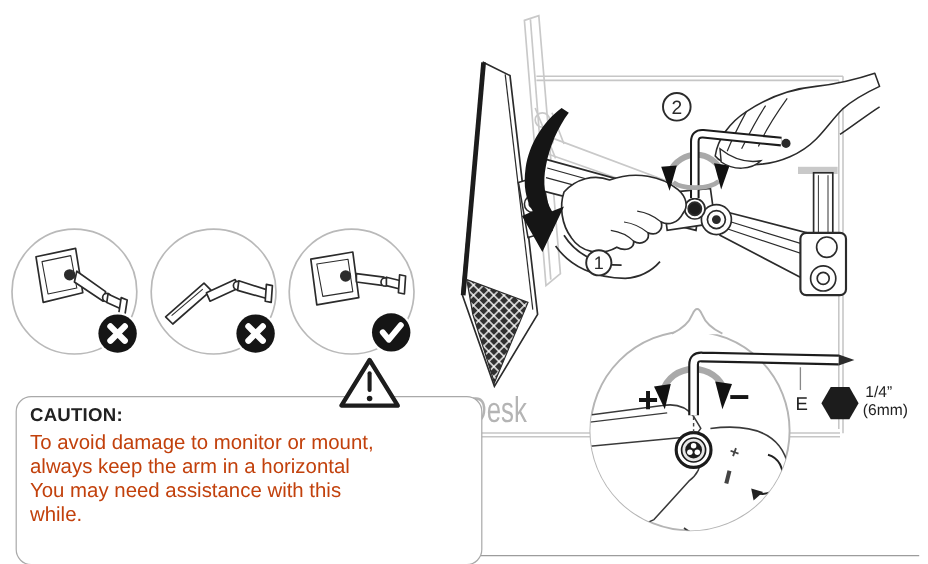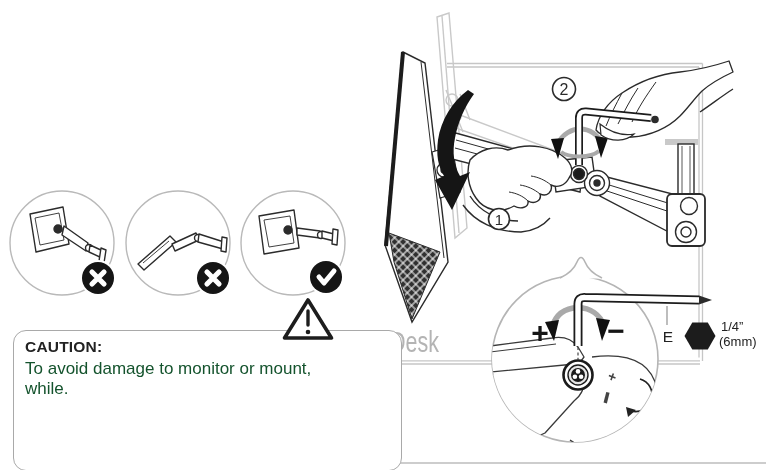--- a/index.html
+++ b/index.html
@@ -3,21 +3,21 @@
 <meta charset="utf-8">
 <style>
   html,body{margin:0;padding:0;background:#ffffff;}
   #page{position:relative;width:773px;height:470px;background:#fff;overflow:hidden;
         font-family:"Liberation Sans","DejaVu Sans",sans-serif;}
   #art{position:absolute;left:0;top:0;z-index:1;}
   #caution-box{position:absolute;left:13px;top:318px;width:368px;height:132px;
 ter   box-sizing:border-box;border:1.6px solid #a9a9a9;border-radius:13px;
        background:#fff;z-index:2;padding:7px 8px 0 11px;margin-top:12px;}
   #caution-box .title{font-size:15.5px;font-weight:bold;color:#222;letter-spacing:.2px;margin-bottom:3px;}
-  #caution-box .line{font-size:17px;line-height:20px;color:#14532d;}
+  #caution-box .line{font-size:17px;line-height:20px;color:#c2410c;}
   #warning-tri{position:absolute;left:279px;top:294px;z-index:3;}
   svg text{font-family:"Liberation Sans","DejaVu Sans",sans-serif;}
 </style>
 </head>
 <body>
 
 <div id="page">
 
 <svg id="art" width="773" height="470" viewBox="0 0 773 470">
   <defs>
@@ -243,20 +243,22 @@
       </g>
     </g>
   </g>
 
   <line x1="18" y1="463" x2="766" y2="463" stroke="#9c9c9c" stroke-width="1.2"></line>
 </svg>
 
 <div id="caution-box">
   <div class="title">CAUTION:</div>
   <div class="line">To avoid damage to monitor or mount,</div>
+  <div class="line">always keep the arm in a horizontal</div>
+  <div class="line">You may need assistance with this</div>
   <div class="line">while.</div>
 </div>
 
 <svg id="warning-tri" width="58" height="50" viewBox="0 0 58 50">
   <path d="M29,6 L52.5,44 L5.5,44 Z" fill="#ffffff" stroke="#1d1d1d" stroke-width="3.6" stroke-linejoin="round"></path>
   <path d="M29,17 L29,31" stroke="#1d1d1d" stroke-width="3.4" stroke-linecap="round"></path>
   <circle cx="29" cy="38" r="2.3" fill="#1d1d1d"></circle>
 </svg>
 
 </div>

